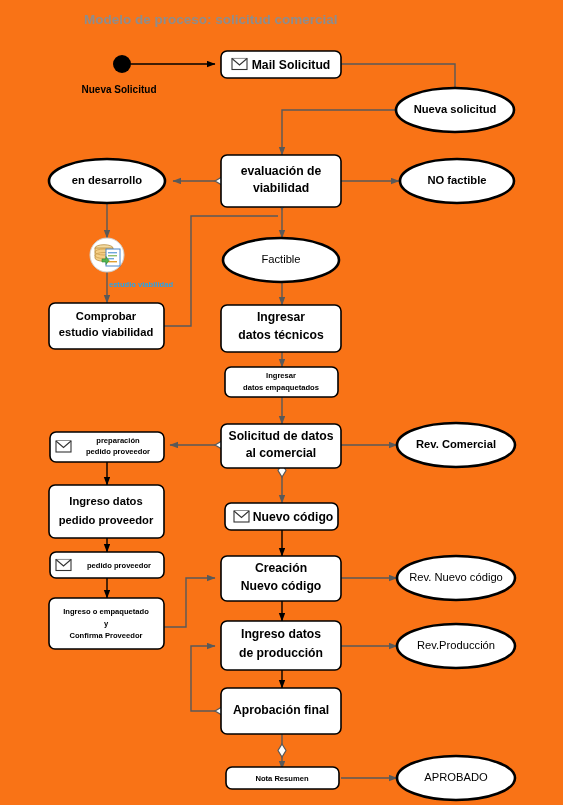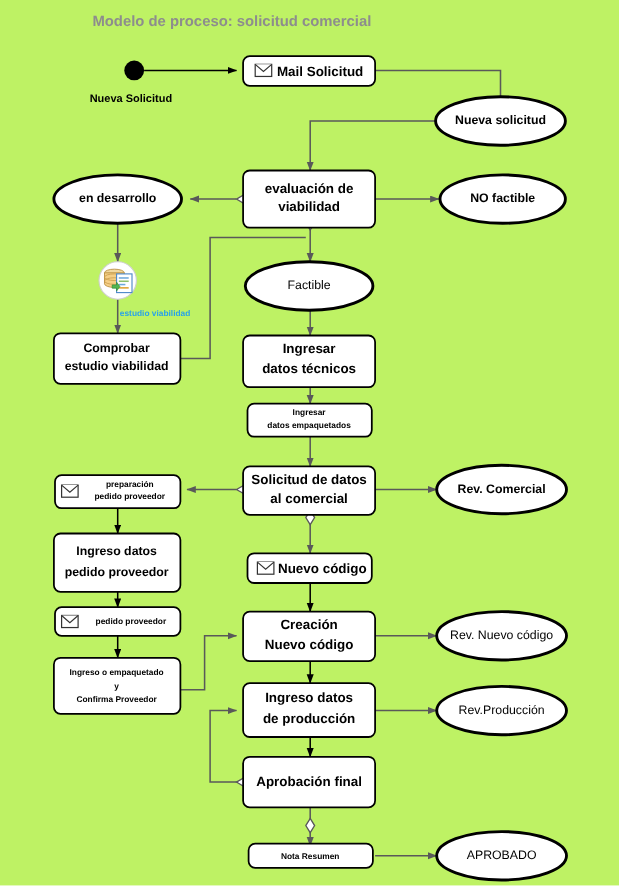--- a/index.html
+++ b/index.html
@@ -7,21 +7,21 @@
     padding: 0;
     background: #ffffff;
   }
   body {
     font-family: "Liberation Sans", sans-serif;
   }
   #canvas {
     position: relative;
     width: 563px;
     height: 805px;
-    background: #bef264;
+    background: #f97316;
     overflow: hidden;
   }
   #diagram-svg {
     position: absolute;
     left: 0;
     top: 0;
     width: 563px;
     height: 805px;
   }
   .title-text {

